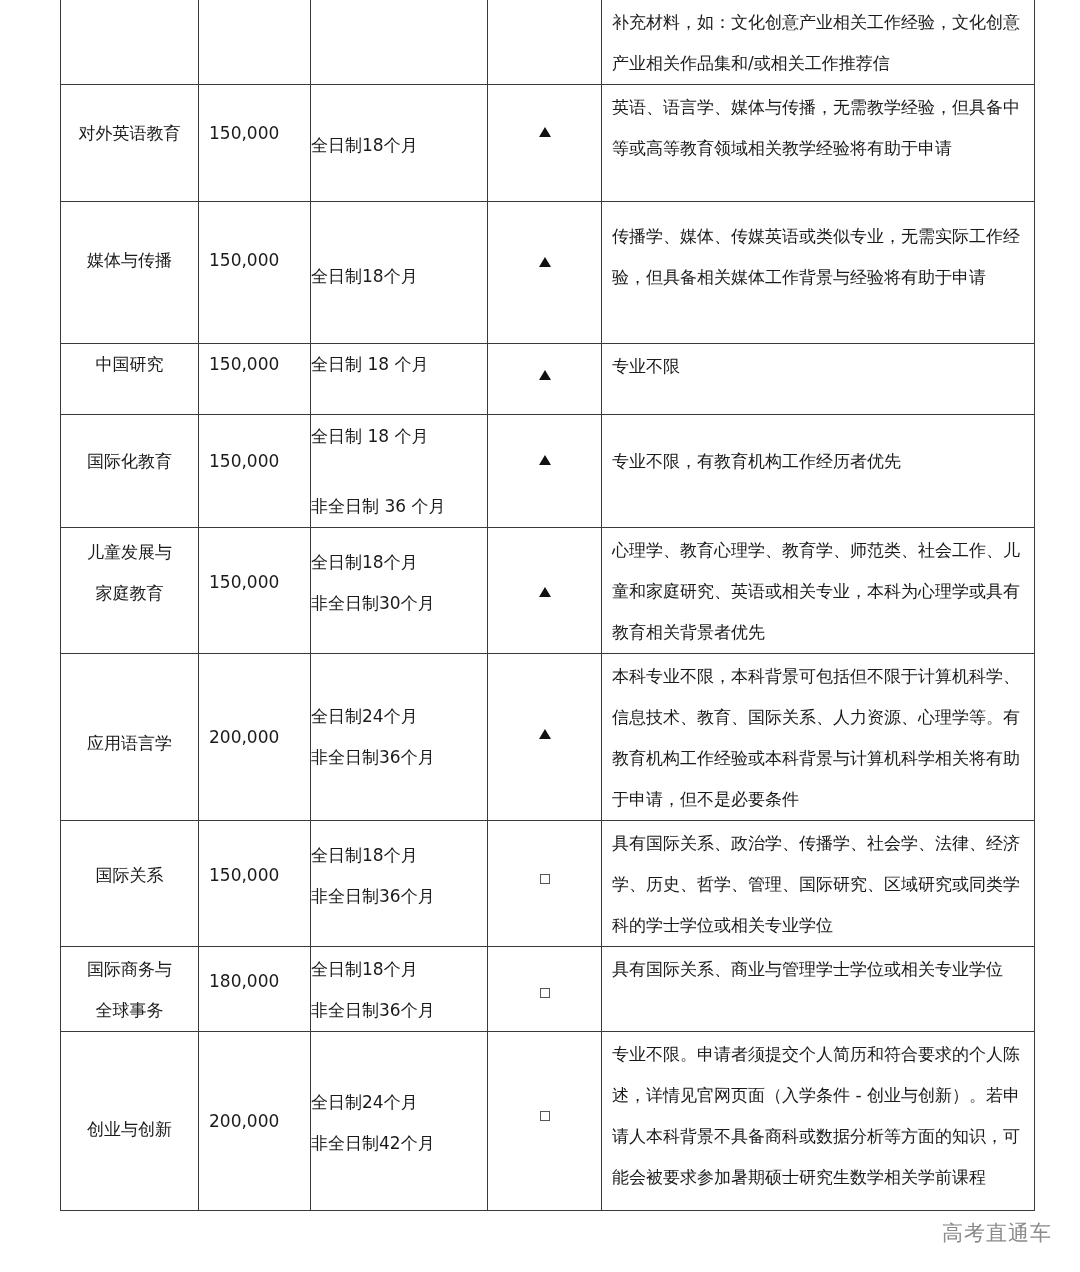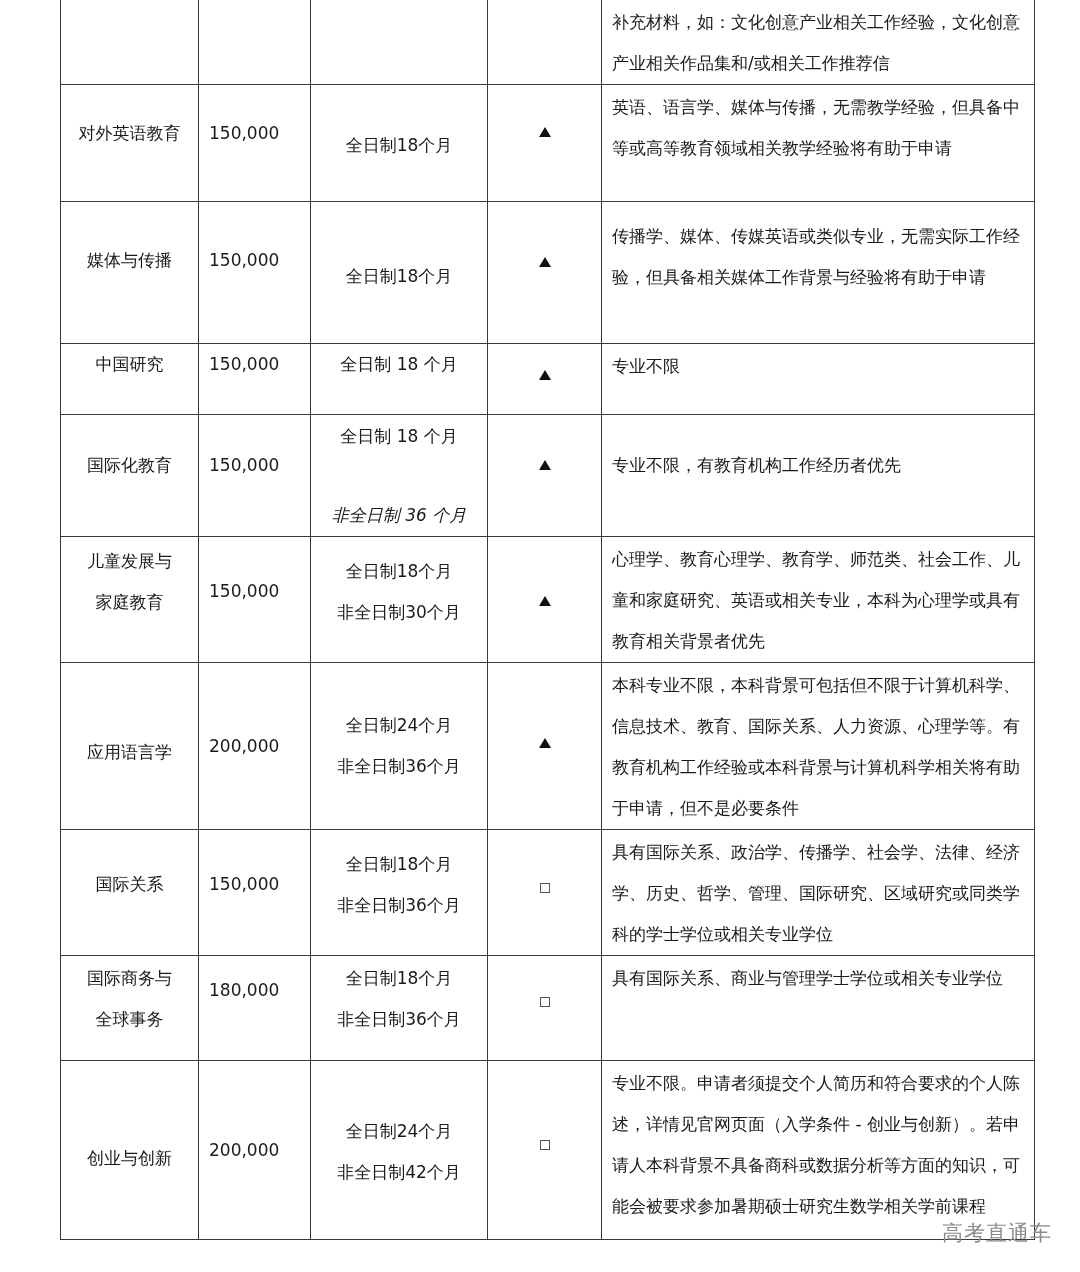--- a/index.html
+++ b/index.html
@@ -25,26 +25,26 @@
     }
     table.programs td {
       border: 1.6px solid #3a3a3a;
       font-size: 17px;
       line-height: 41px;
       vertical-align: middle;
       padding: 0;
     }
     td.c-name { width: 137px; text-align: center; }
     td.c-fee { width: 101px; text-align: left; padding-left: 10px !important; margin-left: 28px; }
-    td.c-dur { width: 176px; text-align: center; }
+    td.c-dur { width: 176px; }
     td.c-mark { width: 113px; text-align: center; font-size: 13px !important; }
     td.c-req { width: 412px; text-align: left; vertical-align: top !important; padding: 2px 10px 0 10px !important; }
     td.c-req.mid { vertical-align: middle !important; padding-top: 0 !important; }
     .line { display: block; }
-    .dur-gap .line + .line { margin-top: 38px; font-style: italic; }
+    .dur-gap .line + .line { margin-top: 29px; }
     .mark-box {
       display: inline-block;
       width: 8px; height: 8px;
       border: 1px solid #555;
       vertical-align: middle;
     }
     .mark-tri {
       display: inline-block;
       width: 0; height: 0;
       border-left: 6px solid transparent;
@@ -162,21 +162,21 @@
       <span class="line">全日制18个月</span>
       <span class="line">非全日制36个月</span>
           </span>
     </td>
     <td class="c-mark"><span class="mark-box" style="position:relative;top:-6px"></span></td>
     <td class="c-req">
       <span>具有国际关系、政治学、传播学、社会学、法律、经济学、历史、哲学、管理、国际研究、区域研究或同类学科的学士学位或相关专业学位</span>
     </td>
   </tr>
 
-  <tr style="height:105px">
+  <tr style="height:85px">
     <td class="c-name" style="vertical-align:top;padding-top:2px !important">
       <span class="line">国际商务与</span>
       <span class="line">全球事务</span>
     </td>
     <td class="c-fee" style="vertical-align:top;padding-top:14px !important"><span>180,000</span></td>
     <td class="c-dur" style="vertical-align:top;padding-top:2px !important">
       <span class="line">全日制18个月</span>
       <span class="line">非全日制36个月</span>
     </td>
     <td class="c-mark" style="vertical-align:top;padding-top:24px !important"><span class="mark-box"></span></td>

